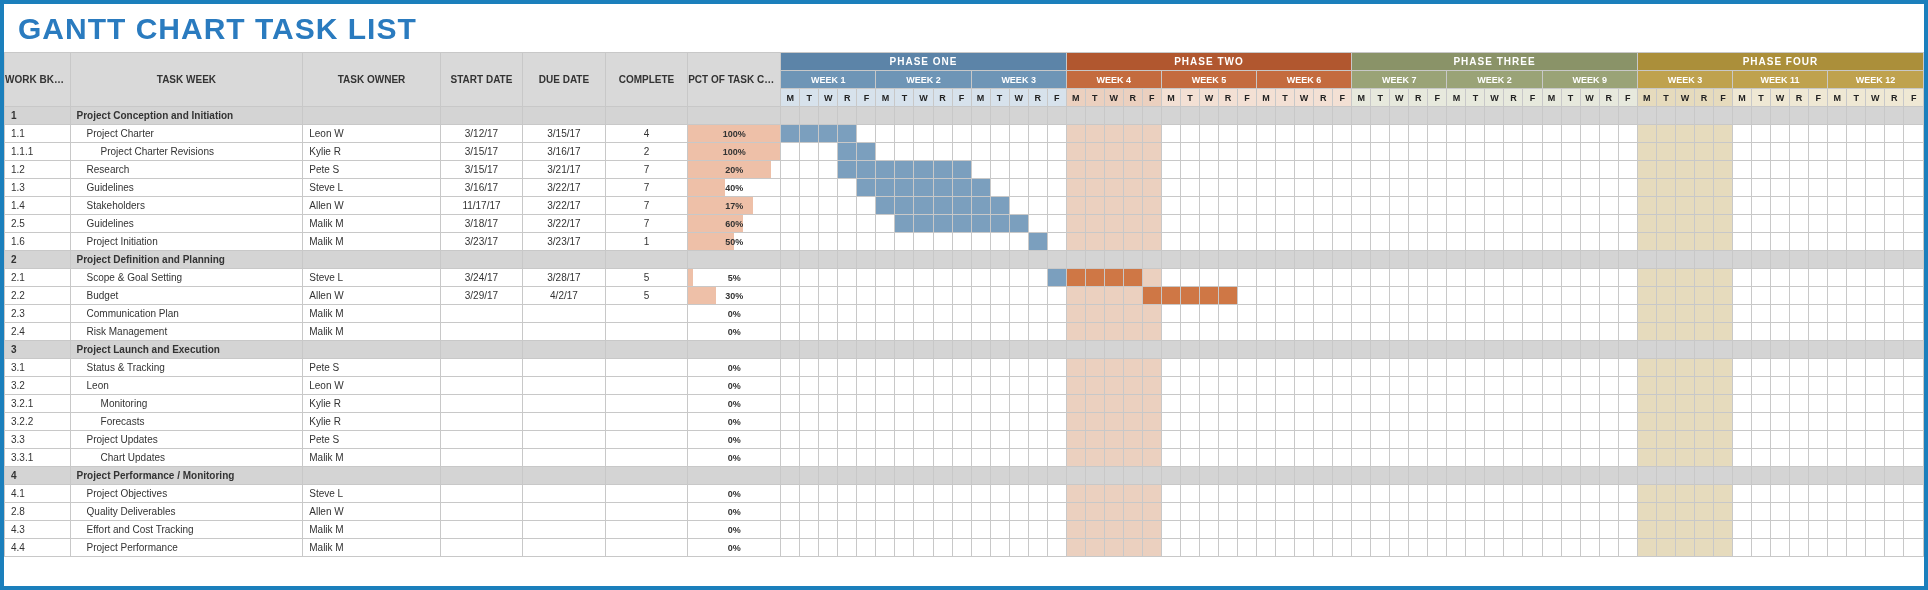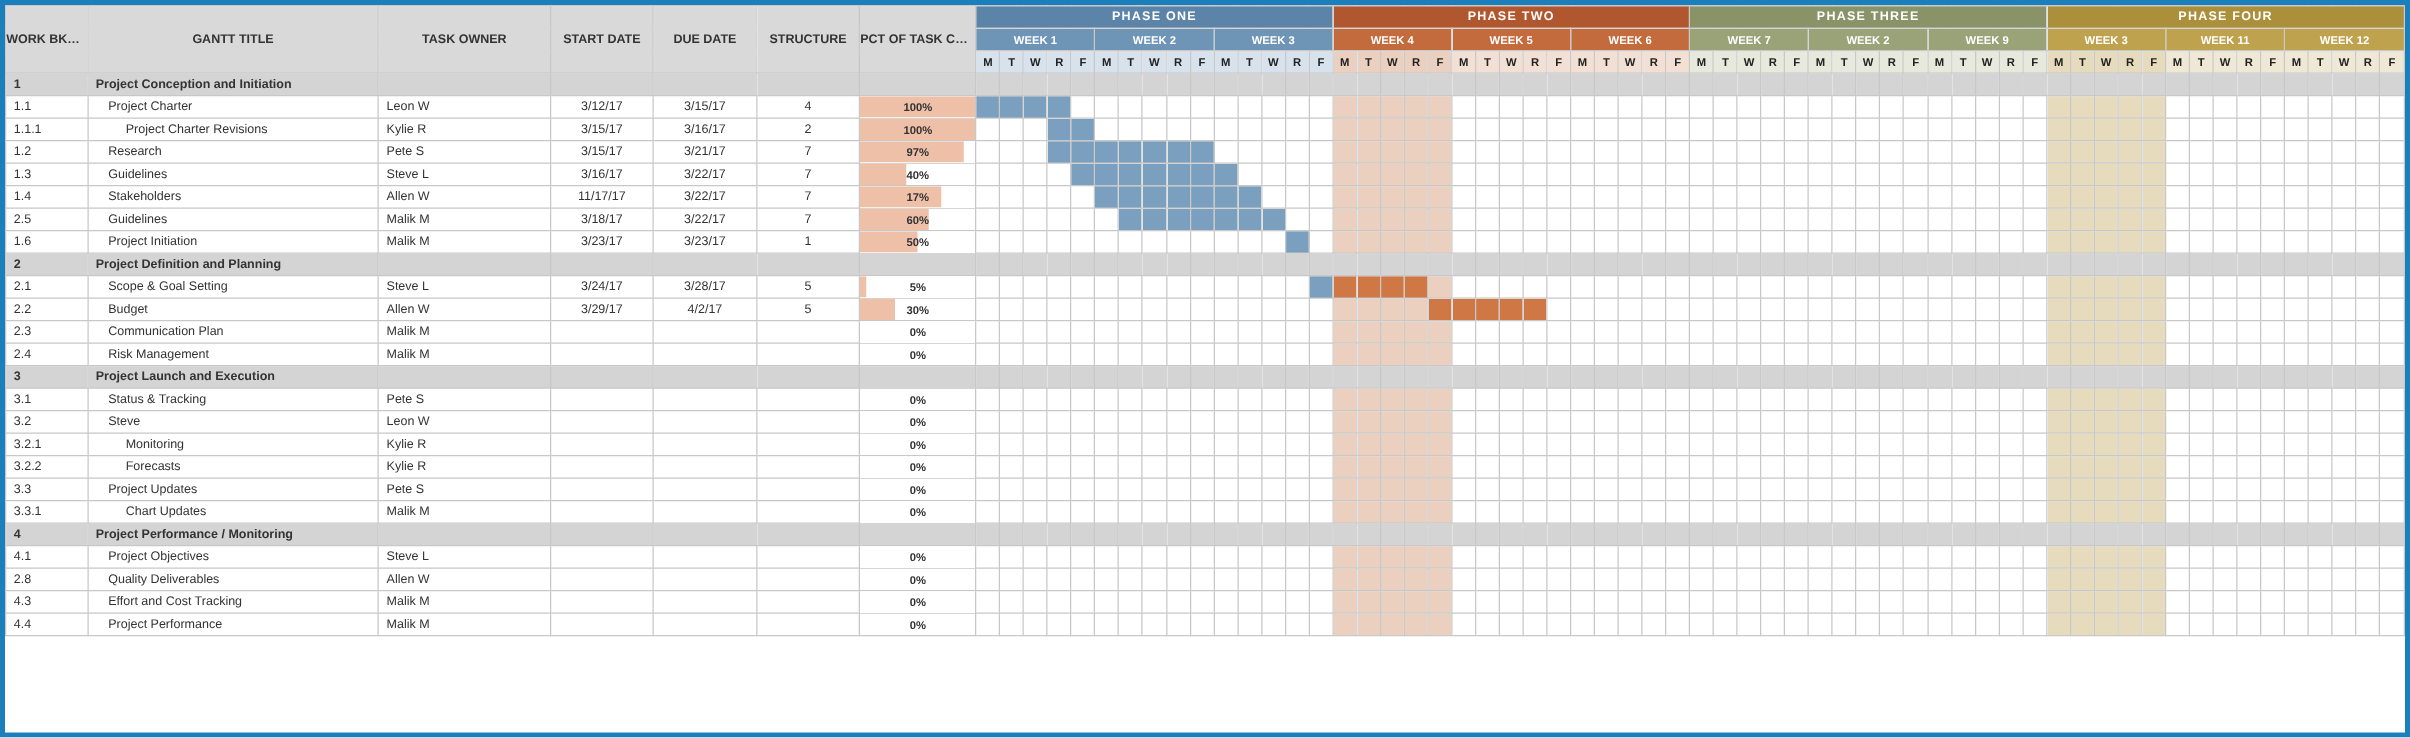--- a/index.html
+++ b/index.html
@@ -78,20 +78,21 @@
   .pct-txt   { position:absolute; left:0; right:0; top:0; bottom:0; display:flex;
                align-items:center; justify-content:center; font-weight:bold; font-size:9px;}
   .day-cell  { width: 18px; background:#fff;}
   td.title-cell.indent1 { text-indent: 10px; }
   td.title-cell.indent2 { text-indent: 24px; }
 </style>
 </head>
 <body>
 <div class="page">
 
+<div class="title">GANTT CHART TASK LIST</div>
 
 <table>
   <colgroup>
     <col style="width:62px">
         <col style="width:220px">
         <col style="width:130px">
     <col style="width:78px">
         <col style="width:78px">
         <col style="width:78px">
         <col style="width:88px">
@@ -152,25 +153,25 @@
         <col style="width: 18px;">
         <col style="width: 18px;">
         <col style="width: 18px;">
         <col style="width: 18px;">
         <col style="width: 18px;">
         <col style="width: 18px;">
       </colgroup>
   <thead id="gantt-head">
         <tr>
           <th class="left-head" rowspan="3" style="line-height: 11px;">WORK BKDN STRUCTURE</th>
-          <th class="left-head" rowspan="3">GANTT TITLE</th>
+          <th class="left-head" rowspan="3">TASK WEEK</th>
           <th class="left-head" rowspan="3">TASK OWNER</th>
           <th class="left-head" rowspan="3">START DATE</th>
           <th class="left-head" rowspan="3">DUE DATE</th>
-          <th class="left-head" rowspan="3">STRUCTURE</th>
+          <th class="left-head" rowspan="3">COMPLETE</th>
           <th class="left-head" rowspan="3" style="line-height: 11px;">PCT OF TASK COMPLETE</th>
           <th class="phase-head" colspan="15" style="background: rgb(92, 132, 168);">PHASE ONE</th>
           <th class="phase-head" colspan="15" style="background: rgb(177, 87, 47);">PHASE TWO</th>
           <th class="phase-head" colspan="15" style="background: rgb(138, 147, 104);">PHASE THREE</th>
           <th class="phase-head" colspan="15" style="background: rgb(171, 143, 58);">PHASE FOUR</th>
         </tr>
         <tr>
           <th class="week-head" colspan="5" style="background: rgb(110, 149, 182);">WEEK 1</th>
           <th class="week-head" colspan="5" style="background: rgb(110, 149, 182);">WEEK 2</th>
           <th class="week-head" colspan="5" style="background: rgb(110, 149, 182);">WEEK 3</th>
@@ -463,21 +464,21 @@
         </tr>
         <tr>
           <td class="wbs-cell">1.2</td>
           <td class="title-cell indent1">Research</td>
           <td class="owner-cell">Pete S</td>
           <td class="date-cell">3/15/17</td>
           <td class="date-cell">3/21/17</td>
           <td class="dur-cell">7</td>
           <td class="pct-wrap">
             <div class="pct-bar" style="width: 90%;"></div>
-            <div class="pct-txt">97%</div>
+            <div class="pct-txt">20%</div>
           </td>
           <td class="day-cell" style="background: rgb(255, 255, 255);"></td>
           <td class="day-cell" style="background: rgb(255, 255, 255);"></td>
           <td class="day-cell" style="background: rgb(255, 255, 255);"></td>
           <td class="day-cell" style="background: rgb(123, 159, 190);"></td>
           <td class="day-cell" style="background: rgb(123, 159, 190);"></td>
           <td class="day-cell" style="background: rgb(123, 159, 190);"></td>
           <td class="day-cell" style="background: rgb(123, 159, 190);"></td>
           <td class="day-cell" style="background: rgb(123, 159, 190);"></td>
           <td class="day-cell" style="background: rgb(123, 159, 190);"></td>
@@ -1314,21 +1315,21 @@
           <td class="day-cell" style="background: rgb(255, 255, 255);"></td>
           <td class="day-cell" style="background: rgb(255, 255, 255);"></td>
           <td class="day-cell" style="background: rgb(255, 255, 255);"></td>
           <td class="day-cell" style="background: rgb(255, 255, 255);"></td>
           <td class="day-cell" style="background: rgb(255, 255, 255);"></td>
           <td class="day-cell" style="background: rgb(255, 255, 255);"></td>
           <td class="day-cell" style="background: rgb(255, 255, 255);"></td>
         </tr>
         <tr>
           <td class="wbs-cell">3.2</td>
-          <td class="title-cell indent1">Steve</td>
+          <td class="title-cell indent1">Leon</td>
           <td class="owner-cell">Leon W</td>
           <td class="date-cell"></td>
           <td class="date-cell"></td>
           <td class="dur-cell"></td>
           <td class="pct-wrap">
             <div class="pct-bar" style="width: 0%;"></div>
             <div class="pct-txt">0%</div>
           </td>
           <td class="day-cell" style="background: rgb(255, 255, 255);"></td>
           <td class="day-cell" style="background: rgb(255, 255, 255);"></td>

